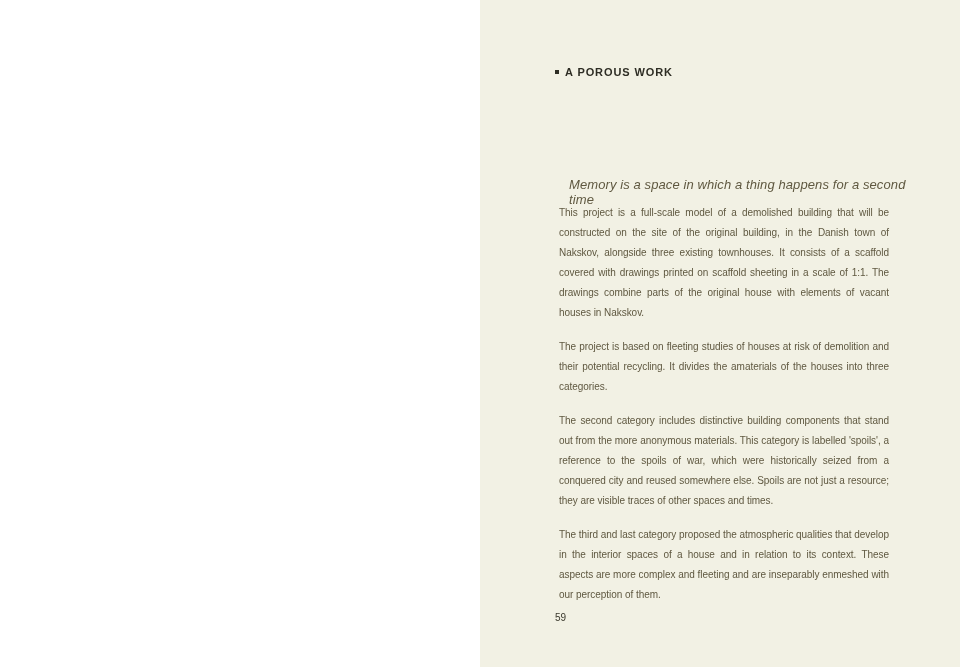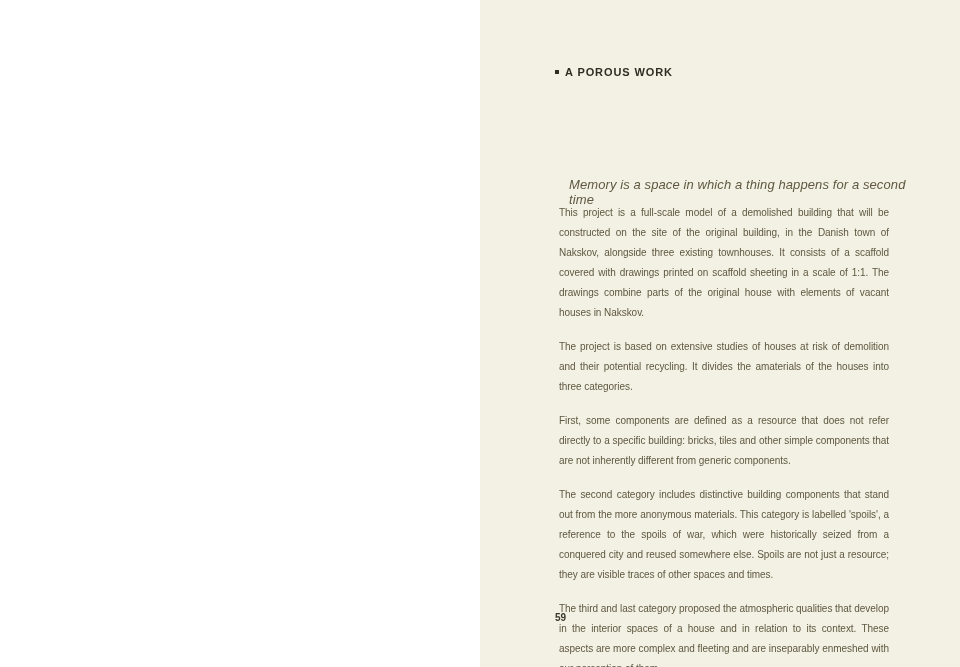--- a/index.html
+++ b/index.html
@@ -38,36 +38,35 @@
     margin-left:14px;
   }
   .body-copy{
     position:absolute;left:79px;top:203px;width:330px;
     font-size:10px;line-height:20px;color:var(--body-text);
     text-align:justify;letter-spacing:-0.05px;
   }
   .body-copy p{margin:0 0 14px 0;}
   .page-number{
     position:absolute;left:75px;top:612px;
-    font-size:10px;font-weight:bold;color:#3a382c;
+    font-size:10px;font-weight:normal;color:#3a382c;
   }
 </style>
 </head>
 <body>
 
 <div class="spread">
   <div class="page-left"></div>
   <div class="page-right">
     <div class="chapter-title">
       <span class="bullet-square"></span>
       <span>A POROUS WORK</span>
     </div>
     <div class="epigraph">Memory is a space in which a thing happens for a second time</div>
     <div class="body-copy">
         <p>This project is a full-scale model of a demolished building that will be constructed on the site of the original building, in the Danish town of Nakskov, alongside three existing townhouses. It consists of a scaffold covered with drawings printed on scaffold sheeting in a scale of 1:1. The drawings combine parts of the original house with elements of vacant houses in Nakskov.</p>
-        <p>The project is based on extensive studies of houses at risk of demolition and their potential recycling. It divides the amaterials of the houses into three categories.</p>
-        <p>First, some components are defined as a resource that does not refer directly to a specific building: bricks, tiles and other simple components that are not inherently different from generic components.</p>
+        <p>The project is based on fleeting studies of houses at risk of demolition and their potential recycling. It divides the amaterials of the houses into three categories.</p>
         <p>The second category includes distinctive building components that stand out from the more anonymous materials. This category is labelled 'spoils', a reference to the spoils of war, which were historically seized from a conquered city and reused somewhere else. Spoils are not just a resource; they are visible traces of other spaces and times.</p>
         <p>The third and last category proposed the atmospheric qualities that develop in the interior spaces of a house and in relation to its context. These aspects are more complex and fleeting and are inseparably enmeshed with our perception of them.</p>
       </div>
     <div class="page-number">59</div>
   </div>
 </div>
 
 </body></html>

